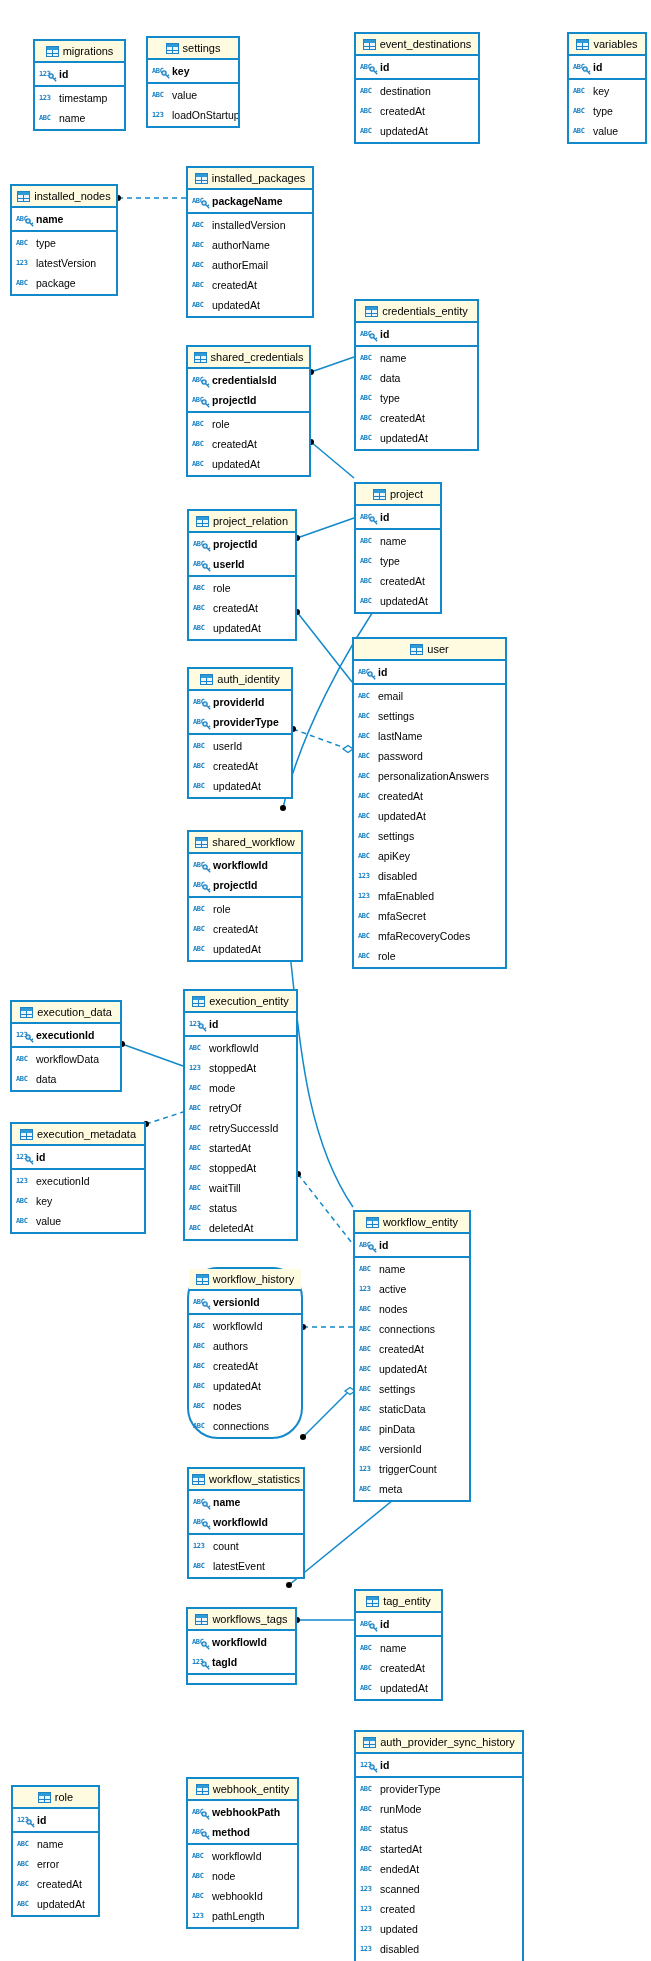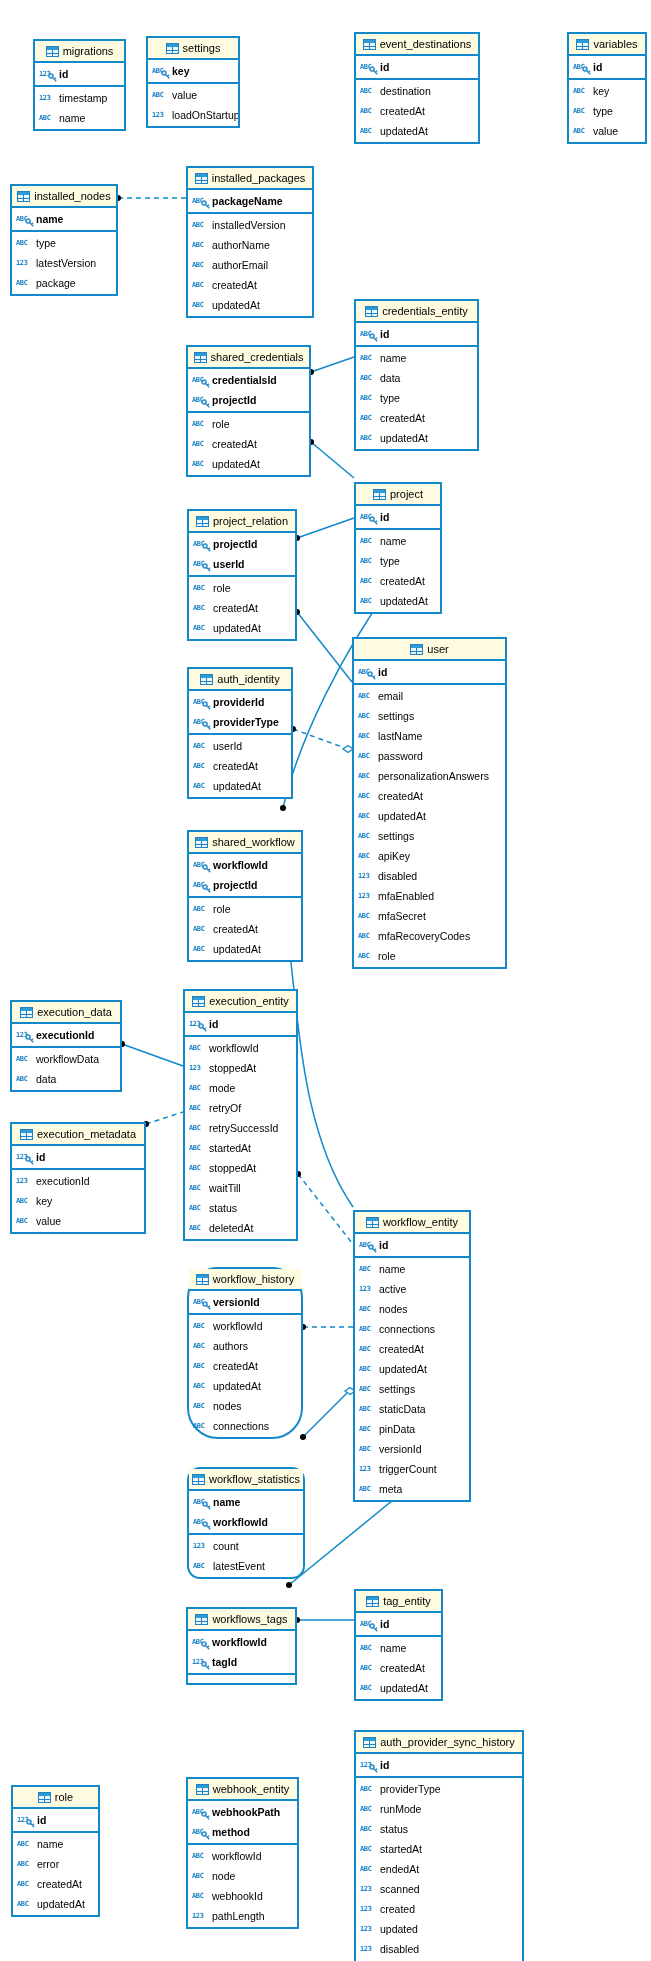--- a/index.html
+++ b/index.html
@@ -835,21 +835,21 @@
           <div class="row">
             <span class="ticon">123</span>
             <span class="flabel">triggerCount</span>
           </div>
           <div class="row">
             <span class="ticon">ABC</span>
             <span class="flabel">meta</span>
           </div>
         </div>
       </div>
-      <div class="table" style="left: 187px; top: 1445px; width: 118px; border-radius: 13px;">
+      <div class="table" style="left: 187px; top: 1445px; width: 118px;">
         <div class="thead">
           <svg width="13" height="11" viewBox="0 0 13 11" style="flex:0 0 13px">
             <rect x="0.5" y="0.5" width="12" height="10" fill="#eaf5fc" stroke="#1d83c6"></rect>
             <rect x="1" y="1" width="11" height="3" fill="#2f9bd6"></rect>
             <line x1="6.5" y1="4" x2="6.5" y2="10.5" stroke="#1d83c6"></line>
             <line x1="1" y1="7.5" x2="12" y2="7.5" stroke="#1d83c6"></line>
           </svg>
           <span>workflow_statistics</span>
         </div>
         <div class="sec pksec">

